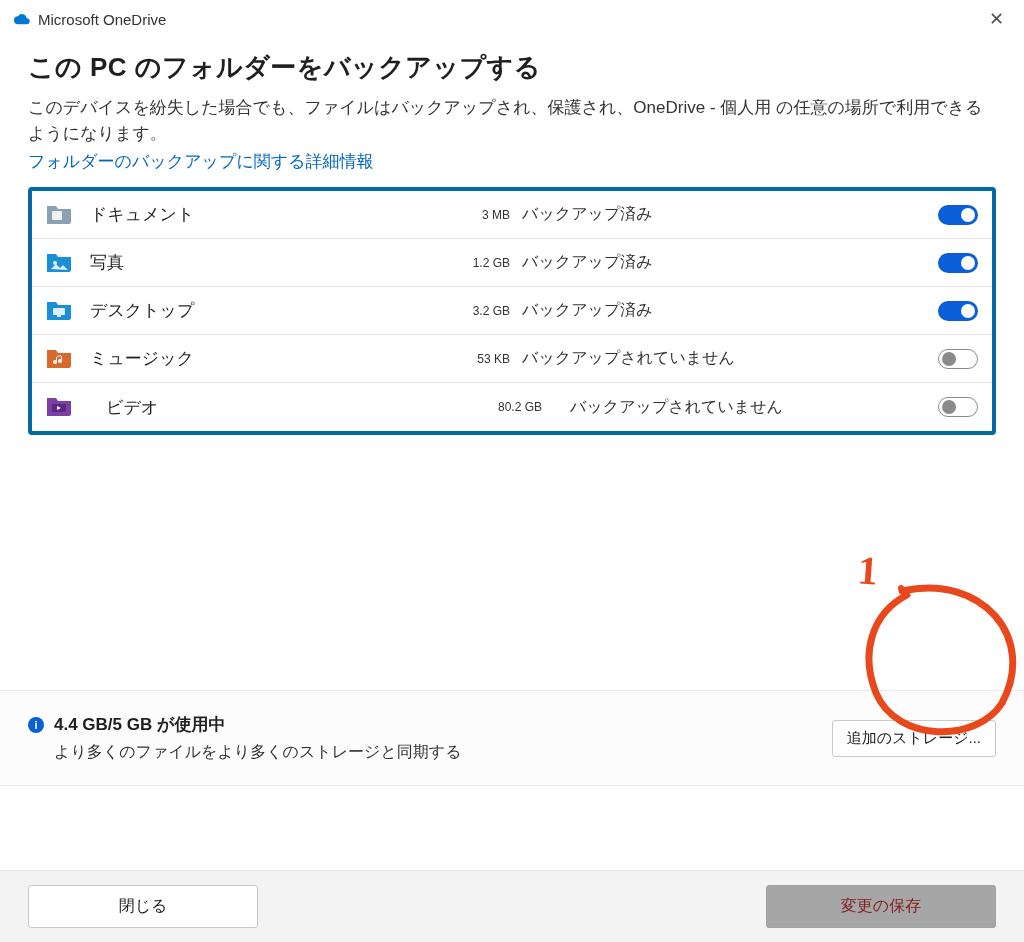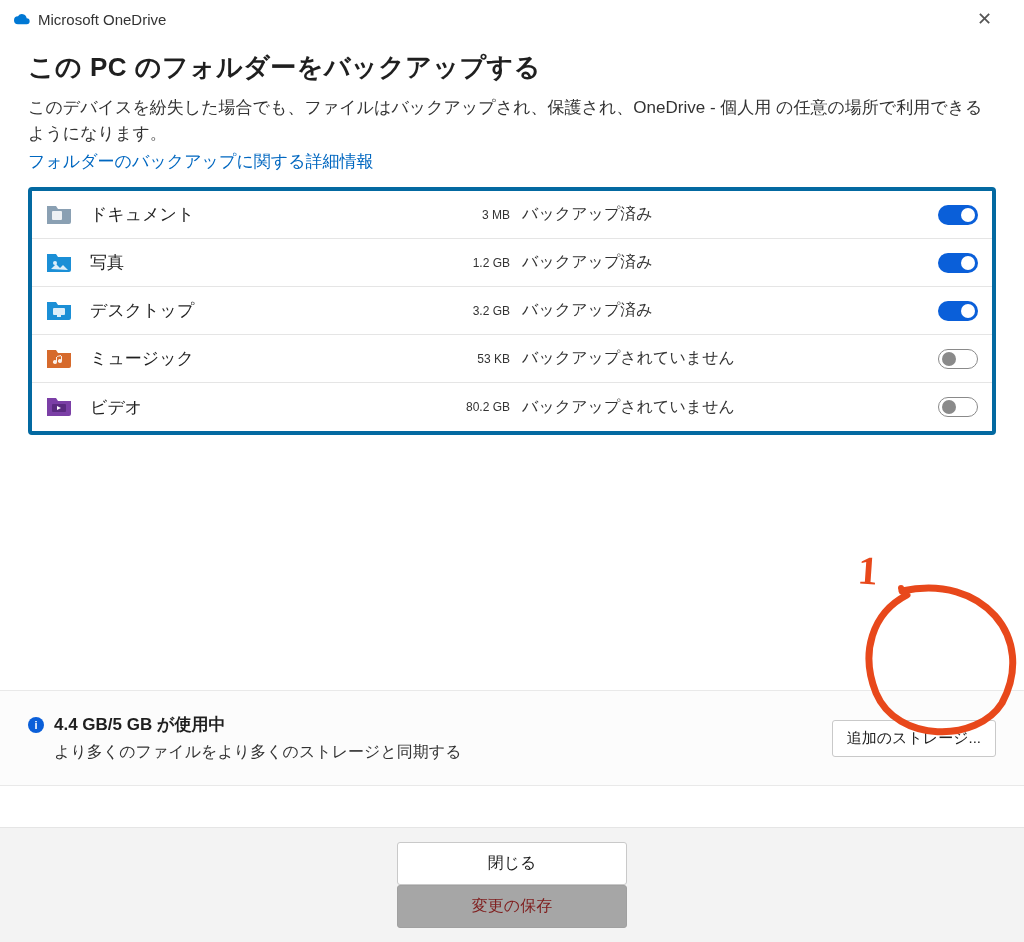--- a/index.html
+++ b/index.html
@@ -9,21 +9,21 @@
       width: 1024px;
       height: 942px;
       overflow: hidden;
       position: relative;
       color: #1f1f1f;
     }
     .titlebar {
       display: flex;
       align-items: center;
       justify-content: space-between;
-      padding: 6px 22px 6px 14px;
+      padding: 6px 10px 6px 14px;
       font-size: 15px;
       color: #333;
     }
     .titlebar-left { display: flex; align-items: center; gap: 8px; }
     .cloud-icon { width: 16px; height: 12px; }
     .close-x { font-size: 18px; color: #555; padding: 4px 10px; line-height: 1; cursor: pointer;}
     .content { padding: 12px 28px 0 28px; }
     h1.heading {
       font-size: 26px;
       font-weight: 600;
@@ -49,21 +49,21 @@
       border-radius: 4px;
       overflow: hidden;
     }
     .folder-row {
       display: flex;
       align-items: center;
       padding: 10px 14px;
       border-bottom: 1px solid #e5e5e5;
       min-height: 48px;
     }
-    .folder-row:last-child { border-bottom: none; }
+    .folder-row:last-child { border-bottom: none; gap: 16px; }
     .folder-icon { width: 26px; height: 22px; flex-shrink: 0; margin-right: 18px; }
     .folder-name { font-size: 17px; width: 330px; flex-shrink: 0; }
     .folder-size { font-size: 12px; width: 90px; text-align: right; color: #333; }
     .folder-status { font-size: 16px; margin-left: 12px; flex: 1; color: #333; }
     .toggle {
       width: 40px; height: 20px; border-radius: 10px; position: relative;
       flex-shrink: 0; cursor: pointer;
     }
     .toggle.on { background: #0a5fd9; }
     .toggle.off { background: #fff; border:1px solid #8a8a8a; }
@@ -97,21 +97,20 @@
       padding:8px 14px; font-size:15px; color:#222; cursor:pointer;
     }
 
     .footer {
       position: absolute;
       left: 0; right: 0; bottom: 0;
       background: #f3f3f3;
       padding: 14px 28px 14px 28px;
       display: flex; justify-content: space-between; align-items: center;
       border-top: 1px solid #e5e5e5;
-      flex-direction: column;
     }
     .btn {
       min-width: 230px; padding: 10px 12px; font-size: 16px; border-radius: 3px;
       text-align: center; cursor: pointer;
     }
     .btn-close { background:#fff; border:1px solid #c9c9c9; color:#222; }
     .btn-save { background:#a6a6a6; color:#7f1d1d; border:1px solid #a0a0a0; }
 
     
     .annotation-container {

